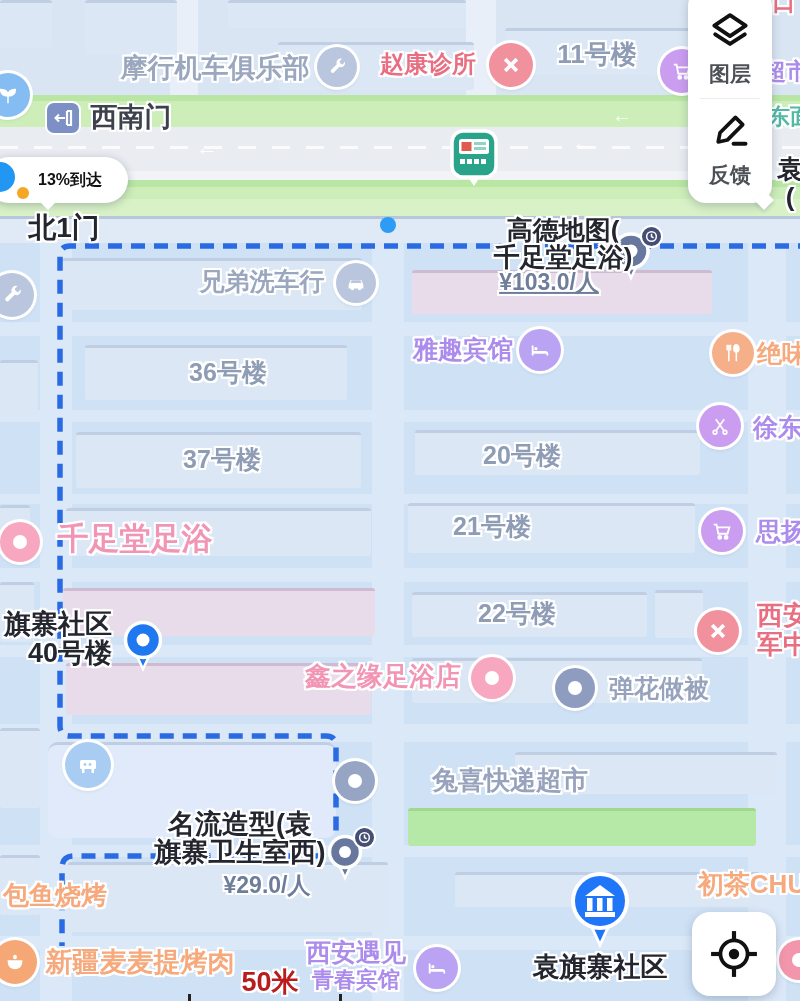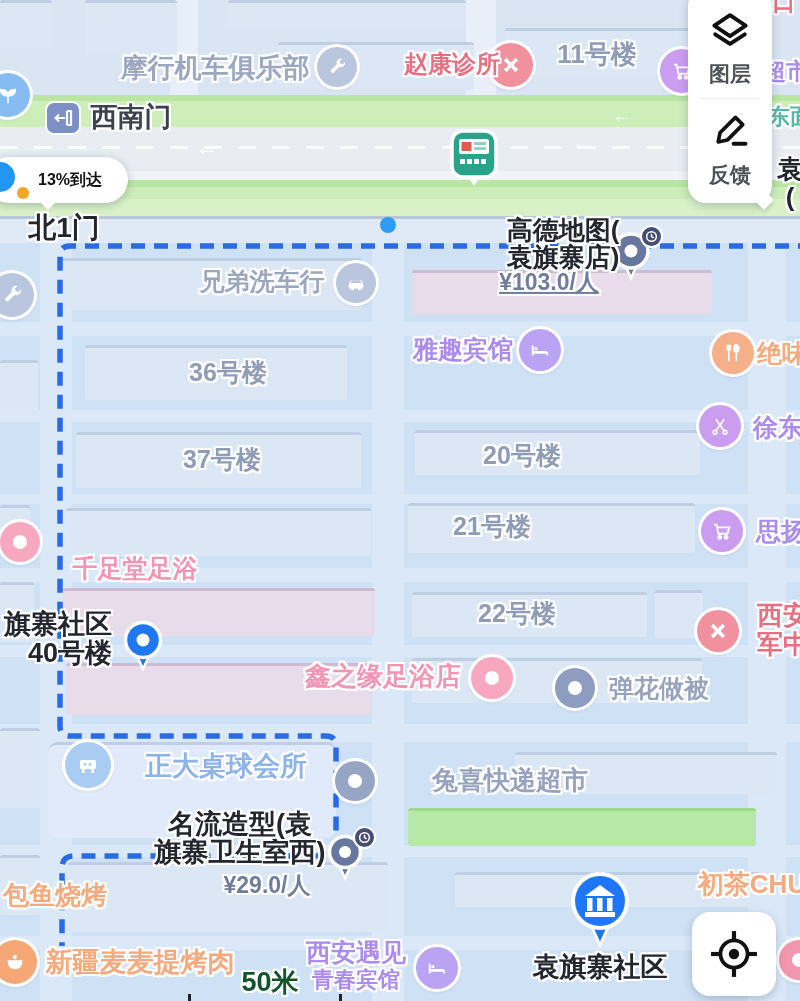--- a/index.html
+++ b/index.html
@@ -269,59 +269,58 @@
         <path d="M33 16 L48 27 H18 Z"></path>
         <rect x="20" y="29" width="5.5" height="13"></rect>
         <rect x="30" y="29" width="5.5" height="13"></rect>
         <rect x="40" y="29" width="5.5" height="13"></rect>
         <rect x="18" y="43" width="30" height="5"></rect>
       </g>
     </svg>
   </div>
 
   <span class="lbl ctr c-gray" style="left:215px;top:68px;font-size:27px;">摩行机车俱乐部</span>
-  <span class="lbl ctr c-red" style="left:428px;top:64px;font-size:24px;margin-left:24px;">赵康诊所</span>
+  <span class="lbl ctr c-red" style="left:428px;top:64px;font-size:24px;">赵康诊所</span>
   <span class="lbl ctr c-bld" style="left:597px;top:55px;font-size:26px;">11号楼</span>
   <span class="lbl ctr c-purple" style="left:786px;top:71px;font-size:23px;">超市</span>
   <span class="lbl ctr c-red" style="left:784px;top:2px;font-size:23px;">口</span>
 
   <span class="lbl ctr c-black" style="left:131px;top:117px;font-size:27px;color:#3c414c;">西南门</span>
   <span class="lbl ctr c-black" style="left:64px;top:228px;font-size:28px;">北1门</span>
   <span class="lbl ctr c-teal" style="left:790px;top:117px;font-size:22px;">东面</span>
   <span class="lbl ctr c-black" style="left:790px;top:170px;font-size:26px;">袁</span>
   <span class="lbl ctr c-black" style="left:790px;top:198px;font-size:26px;">(</span>
 
   <span class="lbl ctr c-black" style="left:563px;top:231px;font-size:26px;">高德地图(</span>
-  <span class="lbl ctr c-black" style="left:563px;top:258px;font-size:26px;">袁旗寨店)</span>
+  <span class="lbl ctr c-black" style="left:563px;top:258px;font-size:26px;">千足堂足浴)</span>
   <span class="lbl ctr c-price" style="left:549px;top:282px;font-size:23px;text-decoration:underline;">¥103.0/人</span>
 
   <span class="lbl ctr c-gray" style="left:262px;top:281px;font-size:25px;">兄弟洗车行</span>
   <span class="lbl ctr c-purple" style="left:463px;top:349px;font-size:25px;">雅趣宾馆</span>
   <span class="lbl ctr c-orange" style="left:782px;top:353px;font-size:25px;">绝味</span>
   <span class="lbl ctr c-purple" style="left:778px;top:427px;font-size:25px;">徐东</span>
 
   <span class="lbl ctr c-bld" style="left:228px;top:372px;font-size:25px;">36号楼</span>
   <span class="lbl ctr c-bld" style="left:222px;top:459px;font-size:25px;">37号楼</span>
   <span class="lbl ctr c-bld" style="left:522px;top:455px;font-size:25px;">20号楼</span>
   <span class="lbl ctr c-bld" style="left:492px;top:526px;font-size:25px;">21号楼</span>
   <span class="lbl ctr c-bld" style="left:517px;top:613px;font-size:25px;">22号楼</span>
 
-  <span class="lbl ctr c-pink" style="left:135px;top:568px;font-size:25px;">千足堂足浴</span>
+  <span class="lbl ctr c-pink" style="left:135px;top:539px;font-size:31px;">千足堂足浴</span>
   <span class="lbl ctr c-purple" style="left:781px;top:531px;font-size:25px;">思扬</span>
 
   <span class="lbl ctr c-black" style="left:58px;top:624px;font-size:27px;">旗寨社区</span>
   <span class="lbl ctr c-black" style="left:70px;top:653px;font-size:27px;">40号楼</span>
 
   <span class="lbl ctr c-red" style="left:783px;top:616px;font-size:26px;">西安</span>
   <span class="lbl ctr c-red" style="left:783px;top:645px;font-size:26px;">军中</span>
 
   <span class="lbl ctr c-pink" style="left:383px;top:677px;font-size:26px;">鑫之缘足浴店</span>
   <span class="lbl ctr c-bld" style="left:659px;top:688px;font-size:25px;color:#97a3bd;">弹花做被</span>
 
-  <span class="lbl ctr c-blue" style="left:226px;top:766px;font-size:27px;">正大桌球会所</span>
   <span class="lbl ctr" style="left:510px;top:781px;font-size:26px;color:#97a3bd;text-align:center;">兔喜快递超市</span>
 
   <span class="lbl ctr c-black" style="left:240px;top:852px;font-size:27px;">旗寨卫生室西)</span>
   <span class="lbl ctr c-black" style="left:240px;top:824px;font-size:27px;">名流造型(袁</span>
   <span class="lbl ctr c-price" style="left:267px;top:885px;font-size:23px;">¥29.0/人</span>
 
   <span class="lbl ctr c-orange" style="left:55px;top:896px;font-size:26px;">包鱼烧烤</span>
   <span class="lbl ctr c-orange" style="left:752px;top:885px;font-size:26px;">初茶CHU</span>
   <span class="lbl ctr c-orange" style="left:140px;top:962px;font-size:27px;">新疆麦麦提烤肉</span>
 
@@ -371,16 +370,16 @@
   </div>
 
   <div class="abs" style="left:52px;top:962px;display:flex;align-items:flex-start;gap:4px;margin-top:48px;">
     <svg width="44" height="40" viewBox="0 0 44 40">
       <path d="M2 26 L40 4 L24 32 L15 24 Z" fill="#2b8ff0"></path>
       <path d="M15 24 L24 32 L17 36 Z" fill="#155fd4"></path>
       <path d="M2 26 L40 4 L15 24 Z" fill="#6db9f5" opacity="0.85"></path>
     </svg>
     <span class="lbl" style="position:static;font-size:26px;color:#585d64;">高德地图</span>
   </div>
-  <span class="lbl ctr" style="left:270px;top:982px;font-size:27px;color:#14532d;">50米</span>
+  <span class="lbl ctr" style="left:270px;top:982px;font-size:27px;color:#b91c1c;">50米</span>
   <div class="scalebar"></div>
 
 </div>
 
 </body></html>

